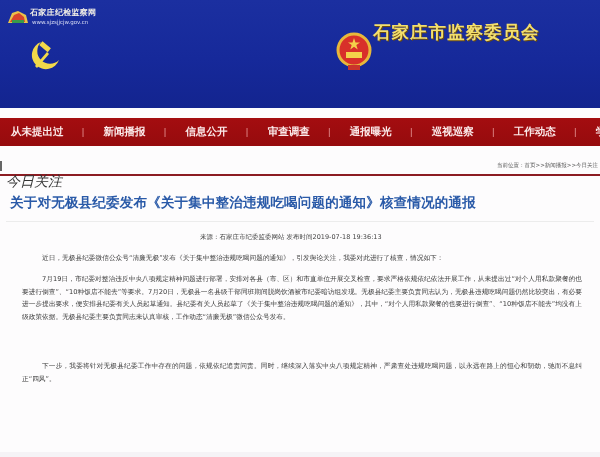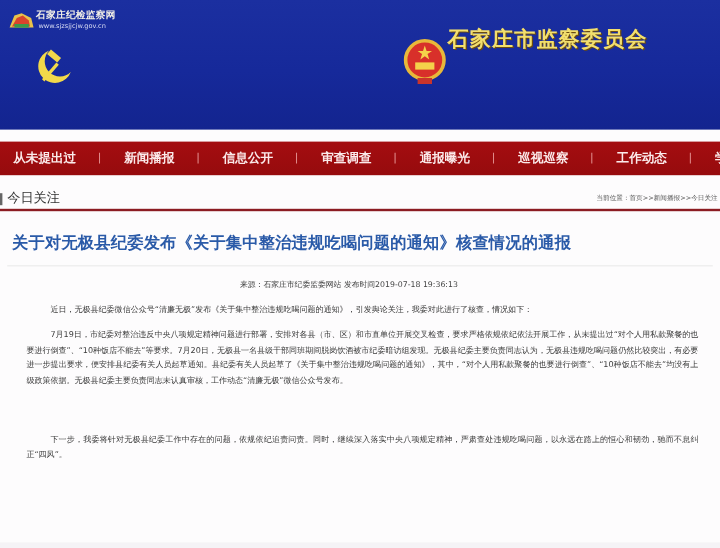--- a/index.html
+++ b/index.html
@@ -42,21 +42,21 @@
     color: #fbeaea; font-size: 10.5px; font-weight: bold; white-space: nowrap; cursor: pointer;
   }
   .nav-sep { color: #e89a9a; font-size: 9px; margin: 0 19px 0 18px; }
 
   
   .section-bar {
     position: absolute; left: 0; top: 154px; width: 600px; height: 22px;
     border-bottom: 2px solid #8c1c22;
   }
   .section-marker { position: absolute; left: 0; top: 7px; width: 2px; height: 10px; background: #666; }
-  .section-title { position: absolute; left: 6px; top: 3px; font-size: 11px; color: #333; }
+  .section-title { position: absolute; left: 6px; top: 19px; font-size: 14px; color: #333; font-style: italic; }
   .breadcrumb {
     position: absolute; right: 2px; top: 8px; font-size: 5.5px; color: #555; white-space: nowrap;
   }
 
   
   .article-title {
     position: absolute; left: 0; top: 194px; width: 486px; text-align: center;
     font-size: 13.5px; font-weight: bold; color: #2a5aa8; letter-spacing: 0.2px;
   }
   .title-rule { position: absolute; left: 6px; top: 221px; width: 588px; height: 1px; background: #ececec; }

